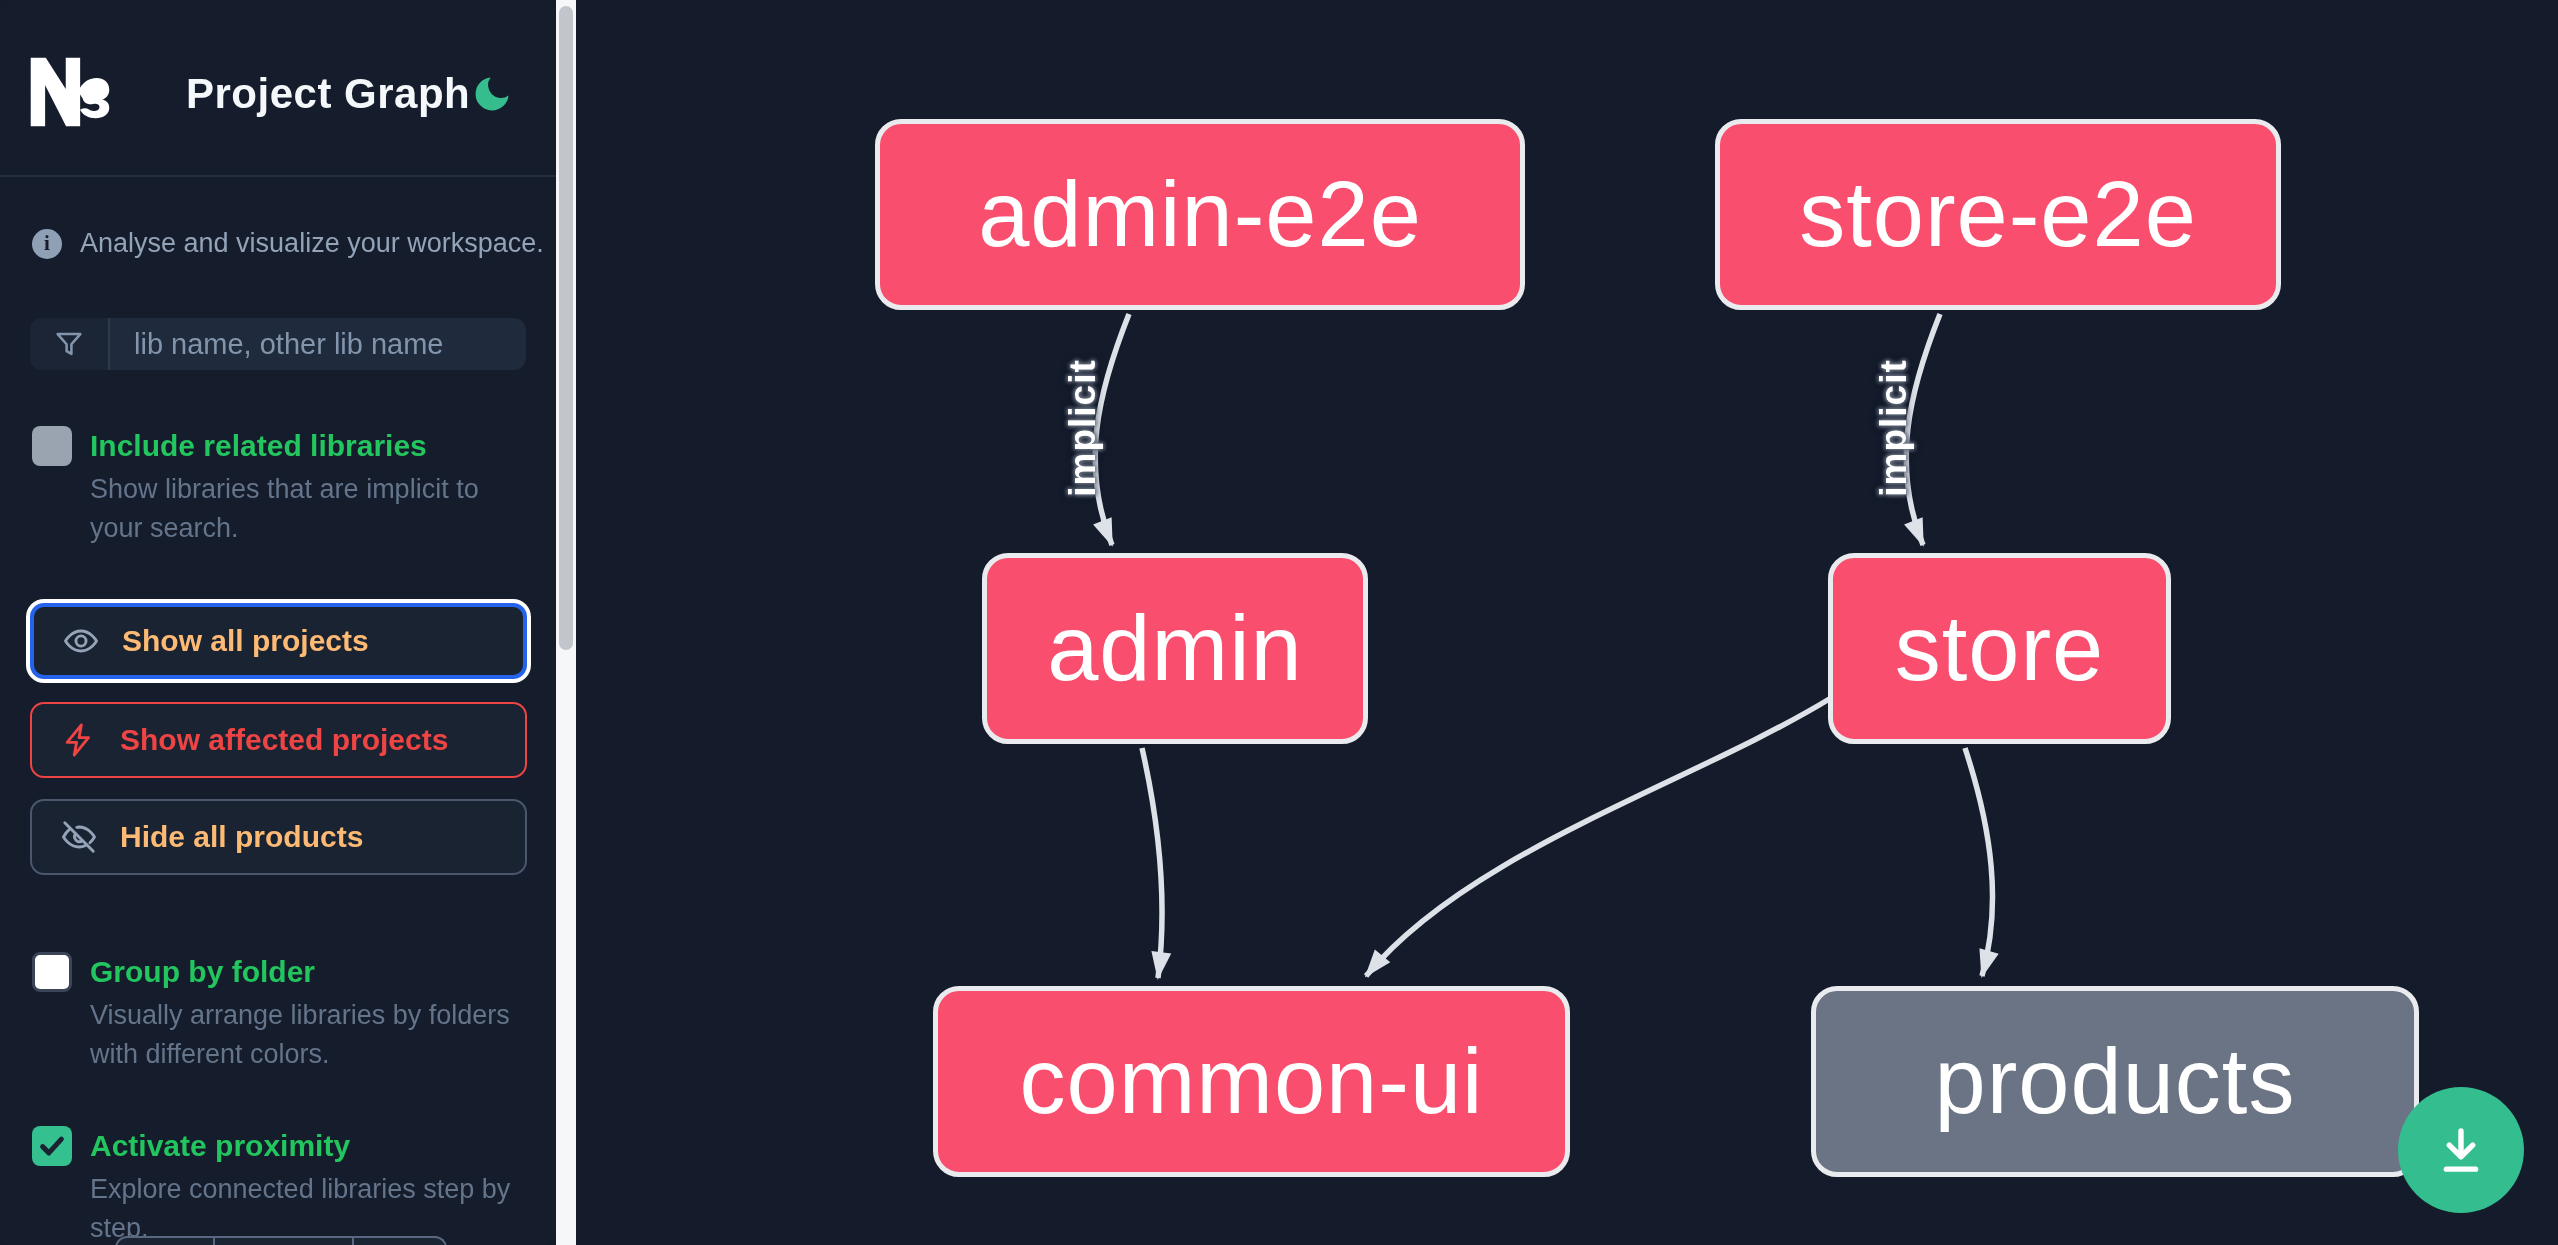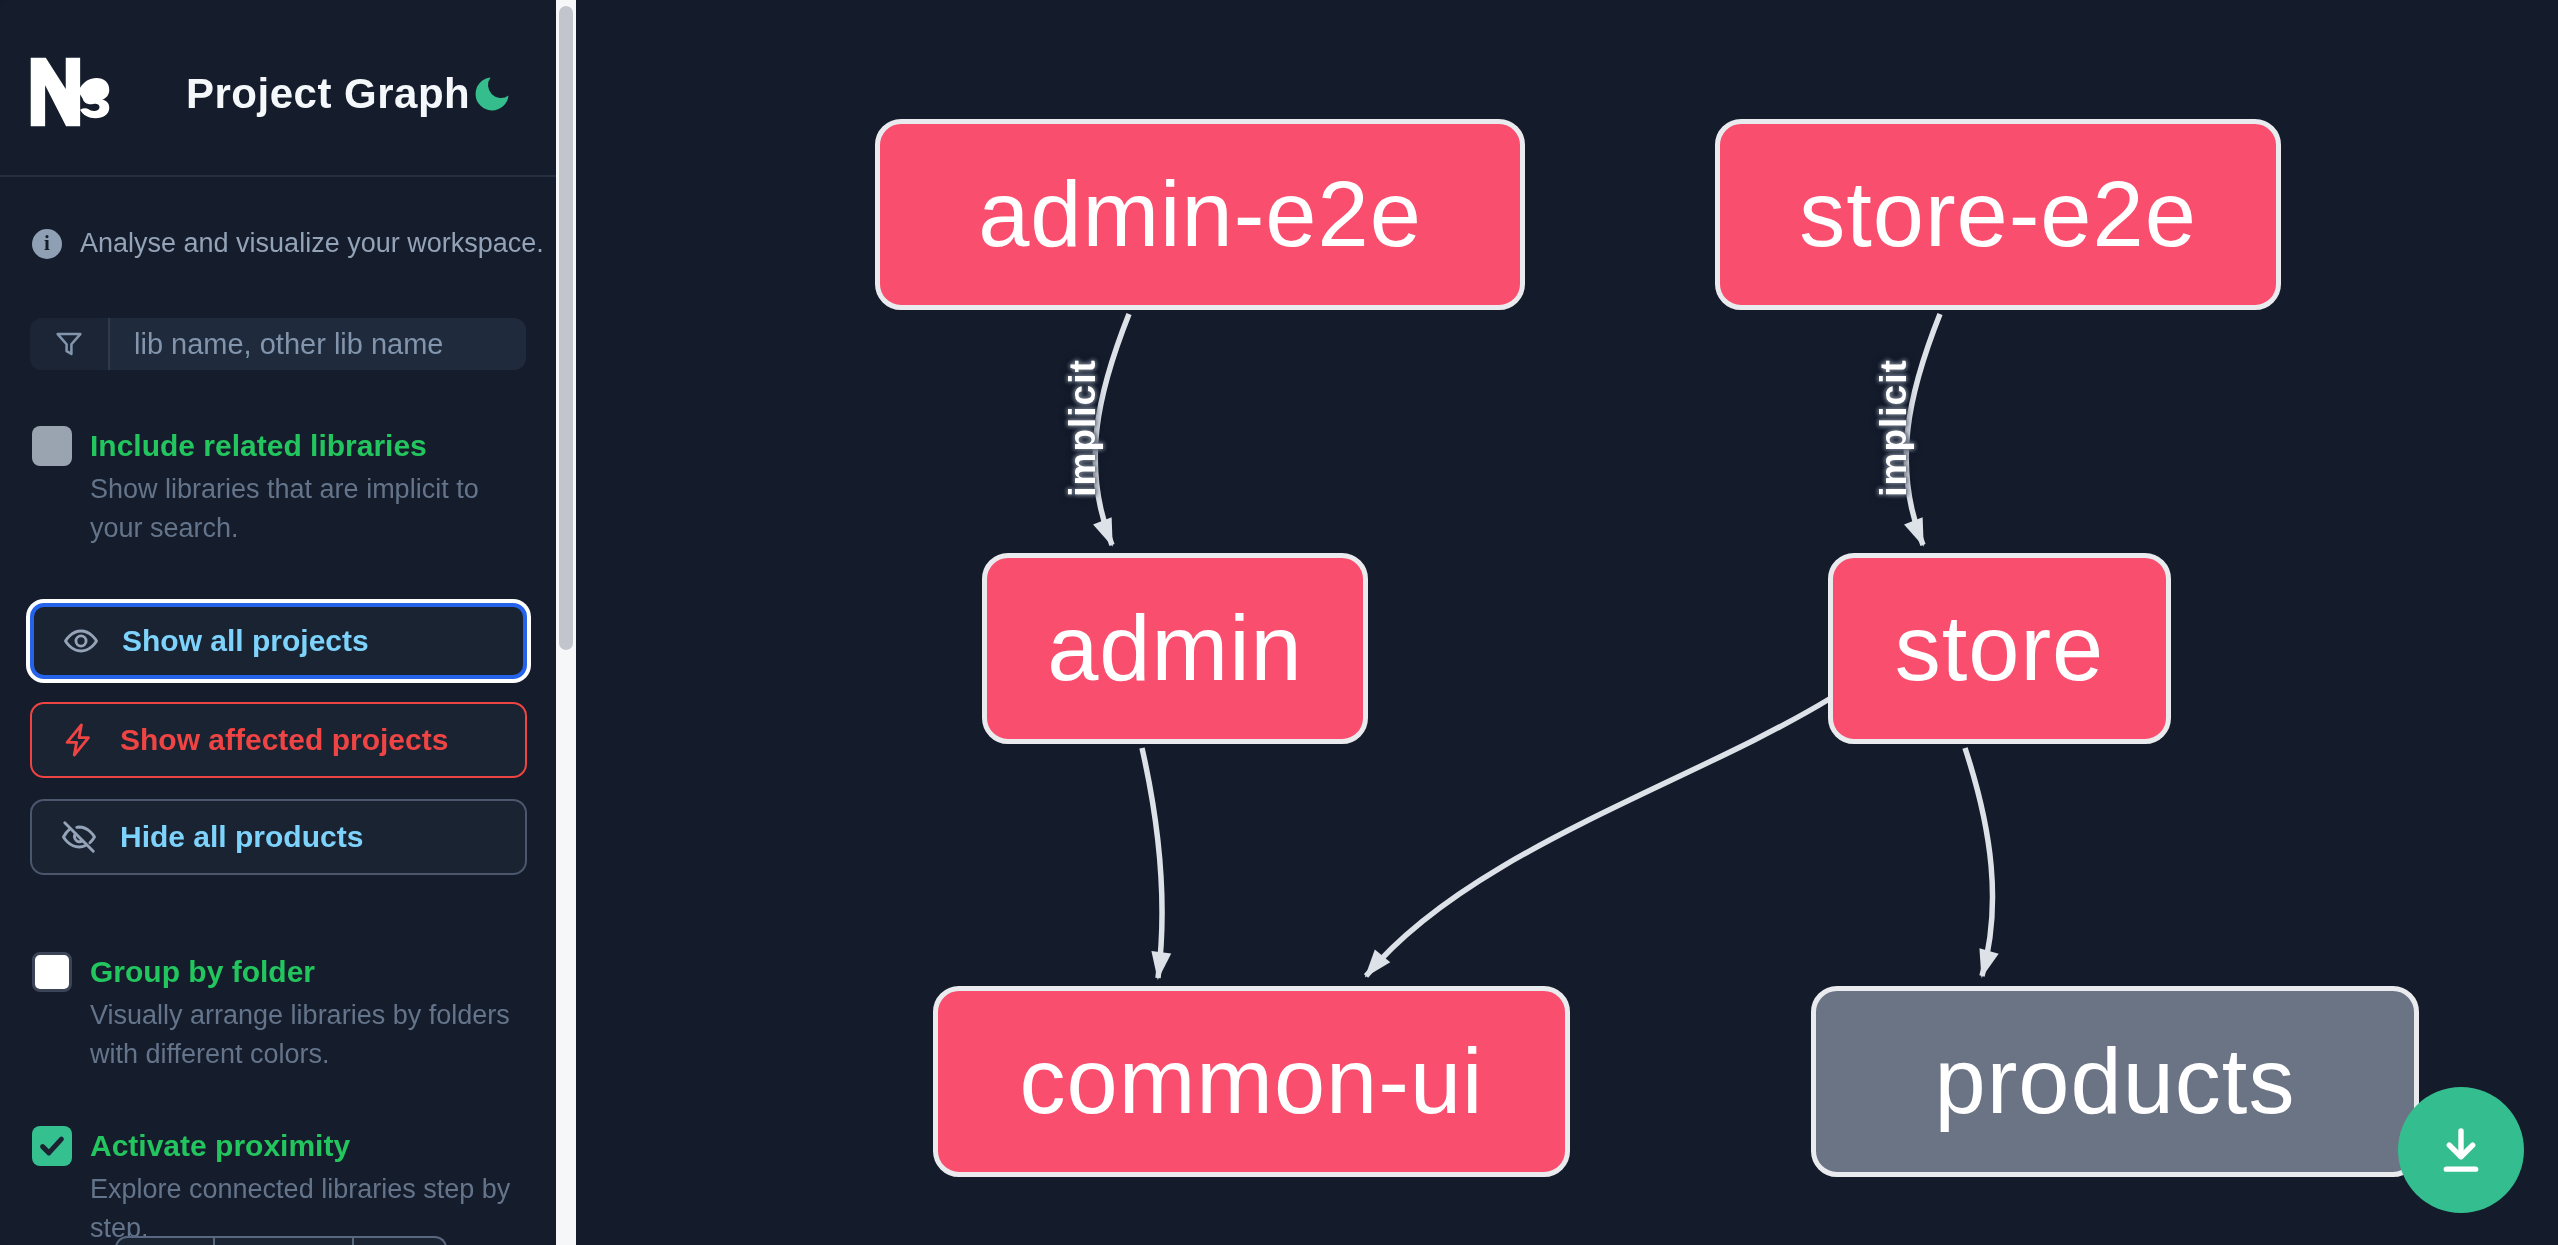--- a/index.html
+++ b/index.html
@@ -53,21 +53,21 @@
   .toggle-label{font-size:30px;font-weight:600;color:#22c55e;line-height:44px;}
   .toggle-desc{font-size:27px;color:#64748b;line-height:39px;max-width:437px;margin-top:2px;}
   
   .action-btn{
     position:absolute;left:30px;width:497px;height:76px;box-sizing:border-box;
     background:#1a2332;border-radius:14px;border:2px solid #4a576d;
     display:flex;align-items:center;cursor:pointer;padding:0 0 0 28px;
     font-family:"Liberation Sans",sans-serif;
   }
   .action-btn .btn-icon{width:38px;height:38px;flex:0 0 auto;color:#94a3b8;}
-  .action-btn .btn-label{margin-left:22px;font-size:30px;font-weight:600;color:#7dd3fc;white-space:nowrap;}
+  .action-btn .btn-label{margin-left:22px;font-size:30px;font-weight:600;color:#fdba74;white-space:nowrap;}
   .btn-focused{border:4px solid #2563eb;box-shadow:0 0 0 4px #ffffff;}
   .btn-affected{border:2px solid #ef4444;}
   .btn-affected .btn-icon{color:#ef4444;}
   .btn-affected .btn-label{color:#ef4444;}
   
   .stepper{
     position:absolute;left:115px;top:1236px;width:332px;height:26px;box-sizing:border-box;
     background:#1a2433;border:2px solid #5a6780;border-bottom:none;border-radius:12px 12px 0 0;
   }
   .stepper .sep{position:absolute;top:0;width:2px;height:100%;background:#5a6780;}

